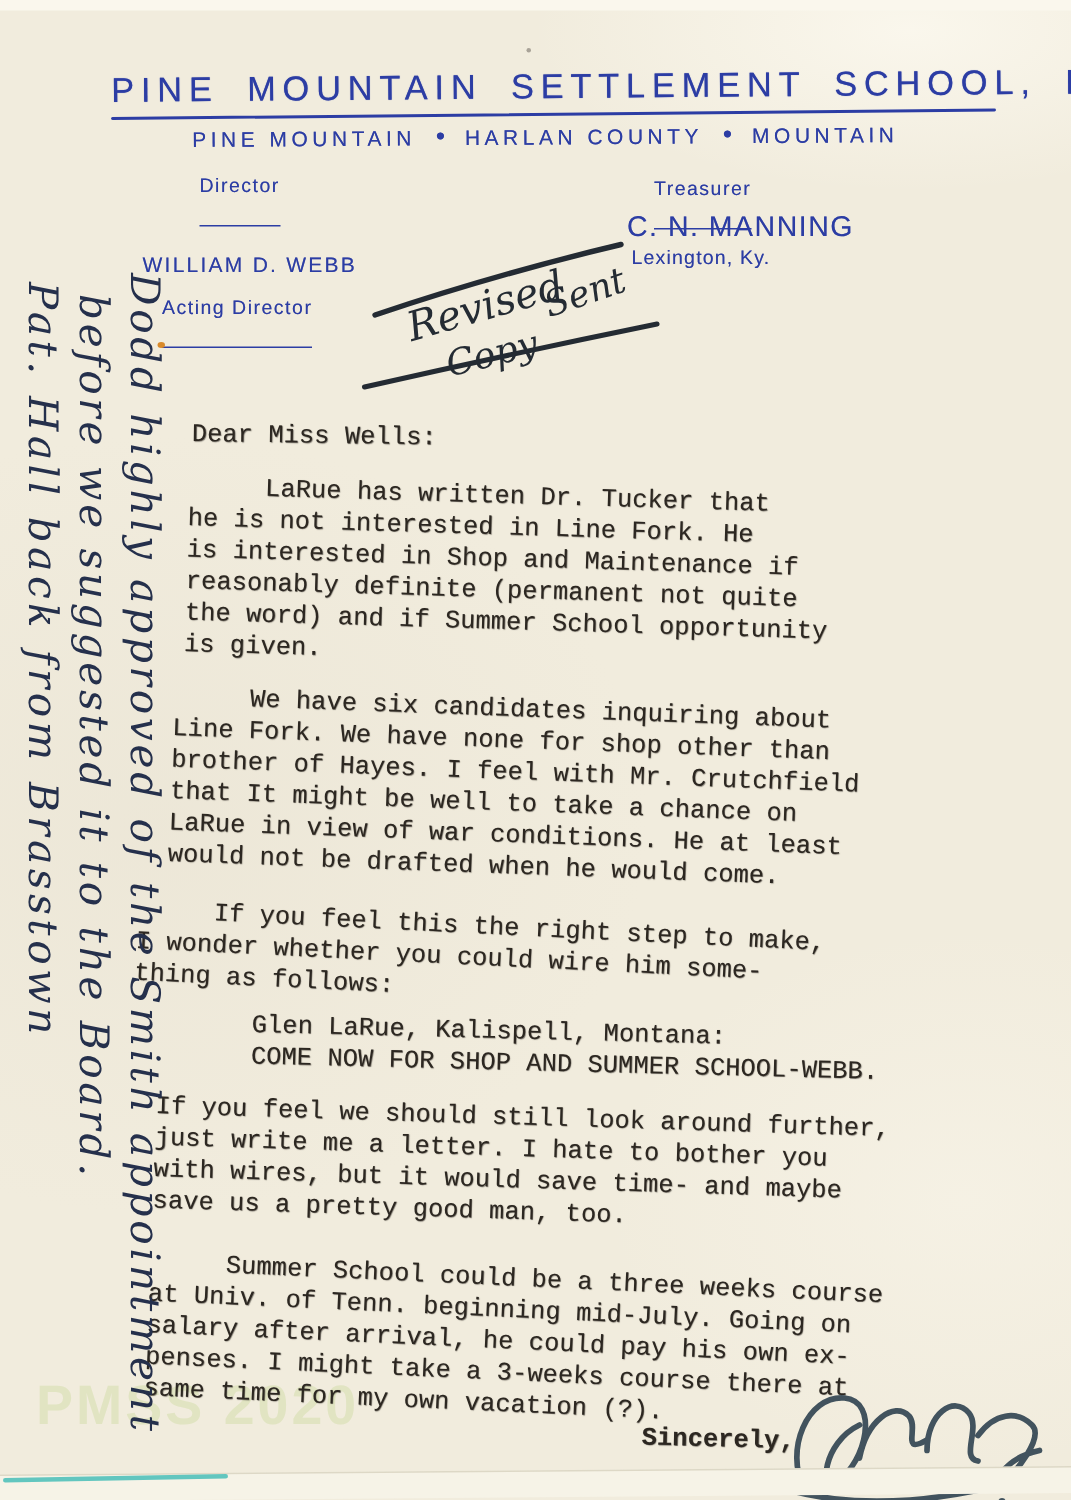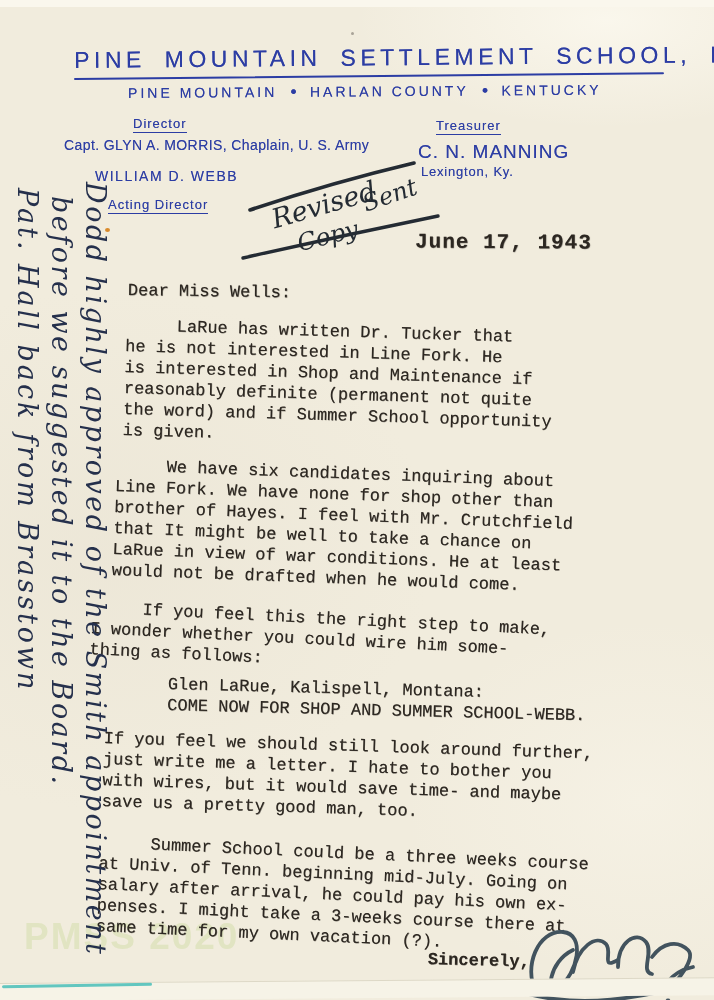--- a/index.html
+++ b/index.html
@@ -37,21 +37,21 @@
     transform:rotate(-.55deg);transform-origin:0 0;border-radius:1px;
   }
   .lh-sub{
     position:absolute;left:128px;top:85px;font-size:14px;letter-spacing:3px;
     display:flex;align-items:center;gap:13px;white-space:nowrap;
     transform:rotate(-.4deg);transform-origin:0 0;
     text-shadow:0 0 .4px rgba(44,61,164,.7);
   }
   .lh-sub .sep{font-size:11px;letter-spacing:0;position:relative;top:-1px;}
   .lh-small{position:absolute;white-space:nowrap;text-shadow:0 0 .4px rgba(44,61,164,.6);}
-  .u{border-bottom:1.5px solid #2c3da4;padding-bottom:1px;}
+  .u{border-bottom:1.5px solid #2c3da4;padding-bottom:19px;}
   .lh-dir-label{left:133px;top:116px;font-size:13px;letter-spacing:1px;}
   .lh-dir-name{left:64px;top:137px;font-size:14px;letter-spacing:.4px;}
   .lh-adir-label{left:108px;top:161px;font-size:13px;letter-spacing:1px;margin-top:36px;}
   .lh-adir-name{left:95px;top:168px;font-size:14px;letter-spacing:1.5px;}
   .lh-tre-label{left:436px;top:118px;font-size:13px;letter-spacing:1px;text-align:center;}
   .lh-tre-name{left:418px;top:141px;font-size:19px;letter-spacing:1px;}
   .lh-tre-city{left:421px;top:164px;font-size:13px;letter-spacing:.8px;}
 
   
   .hand{font-family:"DejaVu Serif", serif;font-style:italic;color:#25304c;}
@@ -111,45 +111,43 @@
 
   <div class="watermark">PMSS 2020</div>
 
   <div class="lh lh-title">PINE MOUNTAIN SETTLEMENT SCHOOL, INC.</div>
   <div class="lh-title-rule"></div>
   <div class="lh lh-sub">
     <span>PINE MOUNTAIN</span>
     <span class="sep">●</span>
     <span>HARLAN COUNTY</span>
     <span class="sep">●</span>
-    <span>KENTUCKY</span>
+    <span>MOUNTAIN</span>
   </div>
   <div class="lh lh-small lh-dir-label"><span class="u">Director</span></div>
-  <div class="lh lh-small lh-dir-name">Capt. GLYN A. MORRIS, Chaplain, U. S. Army</div>
   <div class="lh lh-small lh-adir-label"><span class="u">Acting Director</span></div>
   <div class="lh lh-small lh-adir-name">WILLIAM D. WEBB</div>
   <div class="lh lh-small lh-tre-label"><span class="u">Treasurer</span></div>
   <div class="lh lh-small lh-tre-name">C. N. MANNING</div>
   <div class="lh lh-small lh-tre-city">Lexington, Ky.</div>
 
   <span class="hand revised-word rev-1">Revised</span>
   <span class="hand revised-word rev-2">Copy</span>
   <span class="hand revised-word rev-3">Sent</span>
   <svg class="rev-strokes" width="714" height="300" viewBox="0 0 714 300">
     <path d="M250,210 Q330,183 414,163" stroke="#242b33" stroke-width="3.6" fill="none" stroke-linecap="round"></path>
     <path d="M243,258 Q340,236 438,216" stroke="#242b33" stroke-width="3.4" fill="none" stroke-linecap="round"></path>
   </svg>
 
   <div class="hand margin-note">
       <div class="tline">Dodd highly approved of the Smith appointment</div>
       <div class="tline">before we suggested it to the Board.</div>
       <div class="tline">Pat. Hall back from Brasstown</div>
     </div>
 
-  <div class="typed date">June 17, 1943</div>
 
   <div class="typed letterbody">
     <div class="tline salutation">Dear Miss Wells:</div>
     <div class="para p1">
         <div class="tline">     LaRue has written Dr. Tucker that</div>
         <div class="tline">he is not interested in Line Fork. He</div>
         <div class="tline">is interested in Shop and Maintenance if</div>
         <div class="tline">reasonably definite (permanent not quite</div>
         <div class="tline">the word) and if Summer School opportunity</div>
         <div class="tline">is given.</div>

